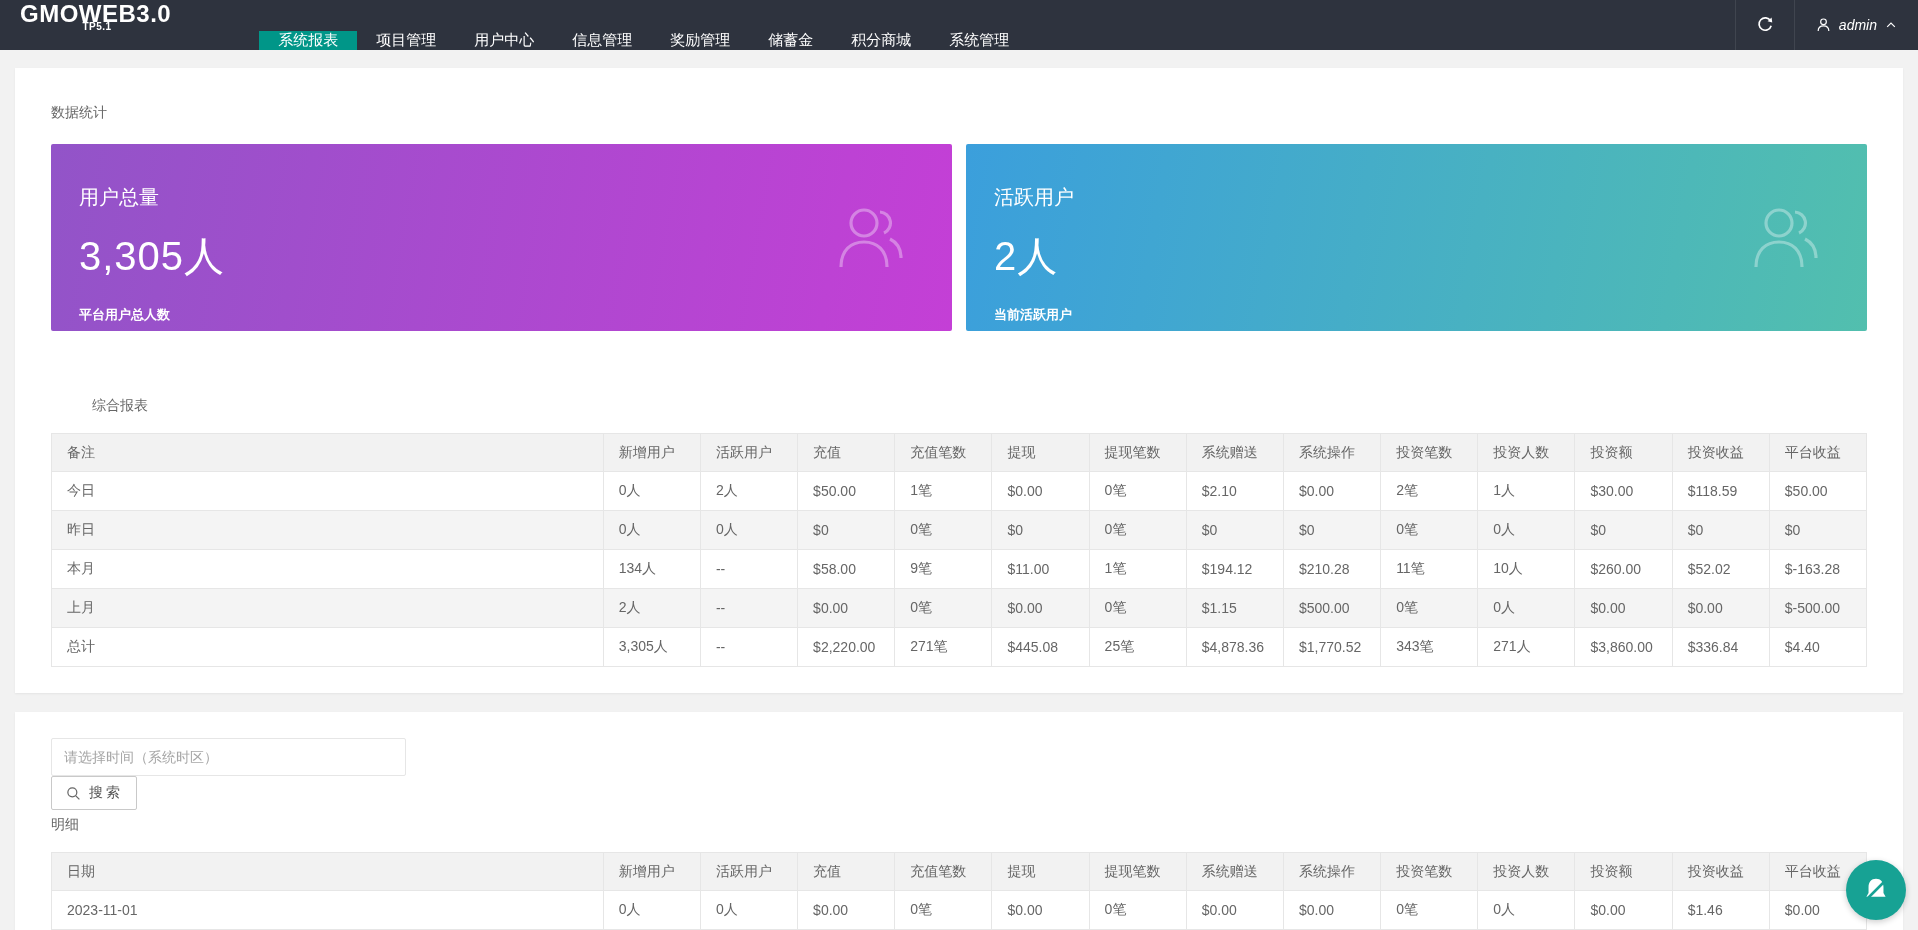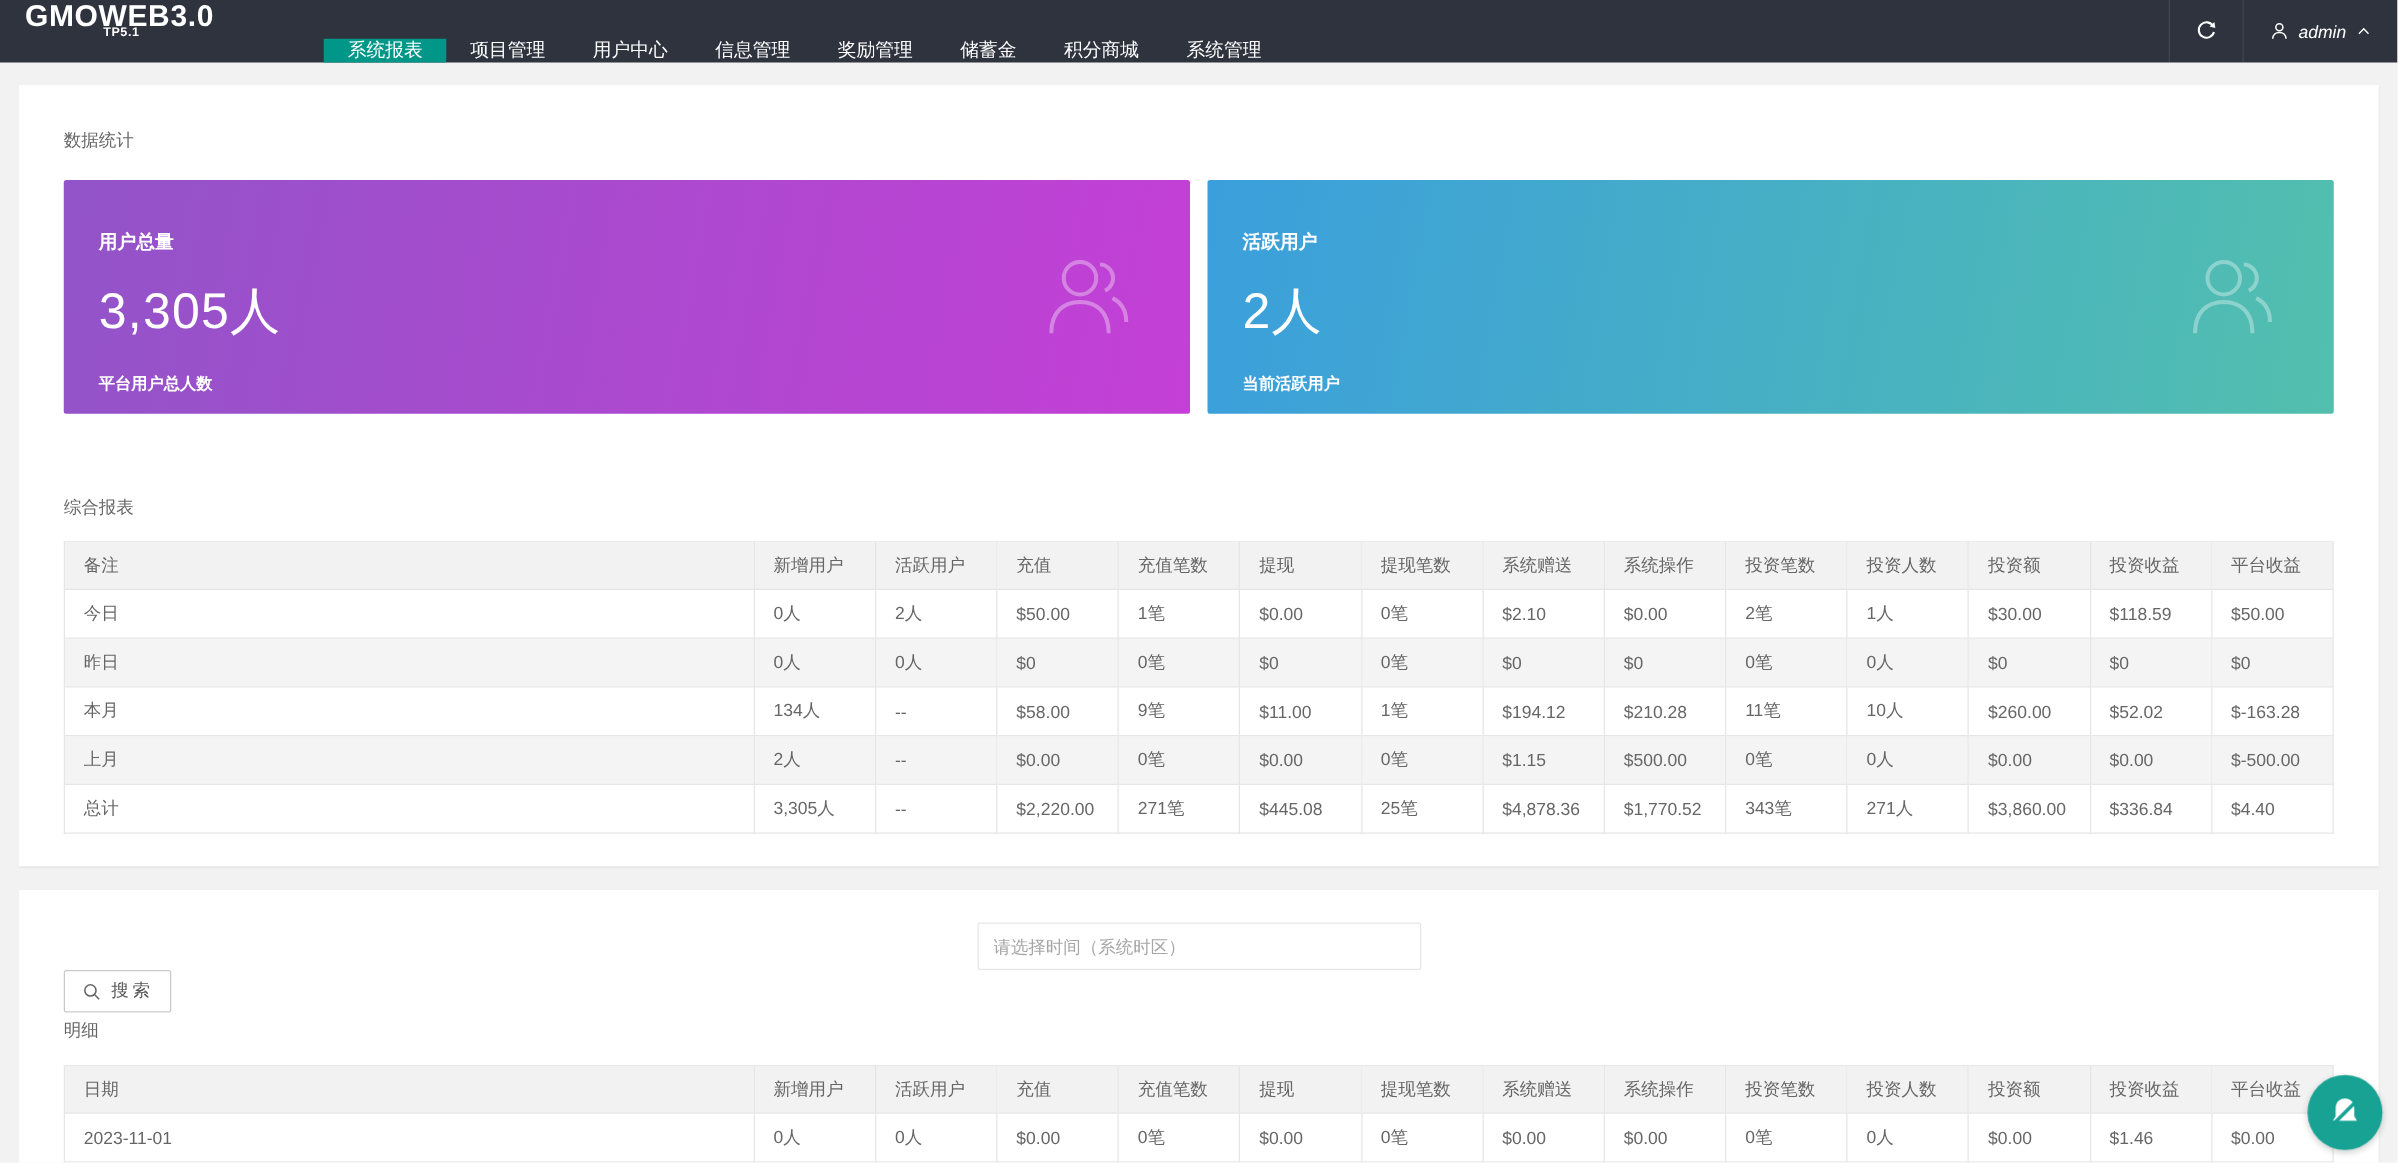--- a/index.html
+++ b/index.html
@@ -22,34 +22,34 @@
   .refresh-btn { width:58px; display:flex; align-items:center; justify-content:center; cursor:pointer; }
   .user-menu { display:flex; align-items:center; gap:7px; padding:0 20px; font-size:14px; cursor:pointer;font-style:italic; }
   
   .panel { background:#fff; margin:0 15px; box-shadow:0 1px 2px rgba(0,0,0,.06); }
   .panel-stats { margin-top:18px; padding:36px 36px 26px; }
   .panel-detail { margin-top:19px; padding:26px 36px 40px; }
   .section-title { font-size:14px; color:#666; height:16px; line-height:16px; }
   
   .cards { display:flex; gap:14px; margin-top:24px; }
   .card { flex:1; height:187px; position:relative; color:#fff; padding:40px 0 0 28px; border-radius:2px; overflow:hidden; }
-  .card-label { font-size:15px; font-weight:bold; }
+  .card-label { font-size:20px; font-weight:normal; }
   .card-value { font-size:40px; margin-top:18px; letter-spacing:1px; }
   .card-sub { font-size:13px; font-weight:bold; margin-top:22px; }
   .card-icon { position:absolute; right:44px; top:50%; transform:translateY(-50%); }
   
-  .summary-title { margin-top:66px; }
+  .summary-title { margin-top:66px;margin-left:41px; }
   table { width:100%; border-collapse:collapse; table-layout:fixed; margin-top:20px; }
   th, td { border:1px solid #e6e6e6; font-size:14px; font-weight:normal; color:#666;
            text-align:left; padding:0 15px; overflow:hidden; white-space:nowrap; }
   thead th { background:#f2f2f2; height:38px; }
   tbody td { height:39px; background:#fff; }
   tbody tr:nth-child(even) td { background:#f4f4f4; }
   
-  .search-row { display:flex; justify-content:center; }
+  .search-row { display:flex; justify-content:flex-start; }
   .date-input { width:355px; height:38px; border:1px solid #e6e6e6; border-radius:2px;
                 padding:0 12px; font-size:14px; color:#666; outline:none;
                 font-family:"Liberation Sans", sans-serif; }
   .date-input::placeholder { color:#a6a6a6; }
   .btn-row { display:flex; margin-top:0; }
   .search-btn { height:34px; padding:0 13px; background:#fff; border:1px solid #c9c9c9; border-radius:2px;
                 color:#555; font-size:14px; display:flex; align-items:center; gap:7px; cursor:pointer;
                 letter-spacing:3px; font-family:"Liberation Sans", sans-serif; }
   .detail-title { margin-top:6px; }
   

